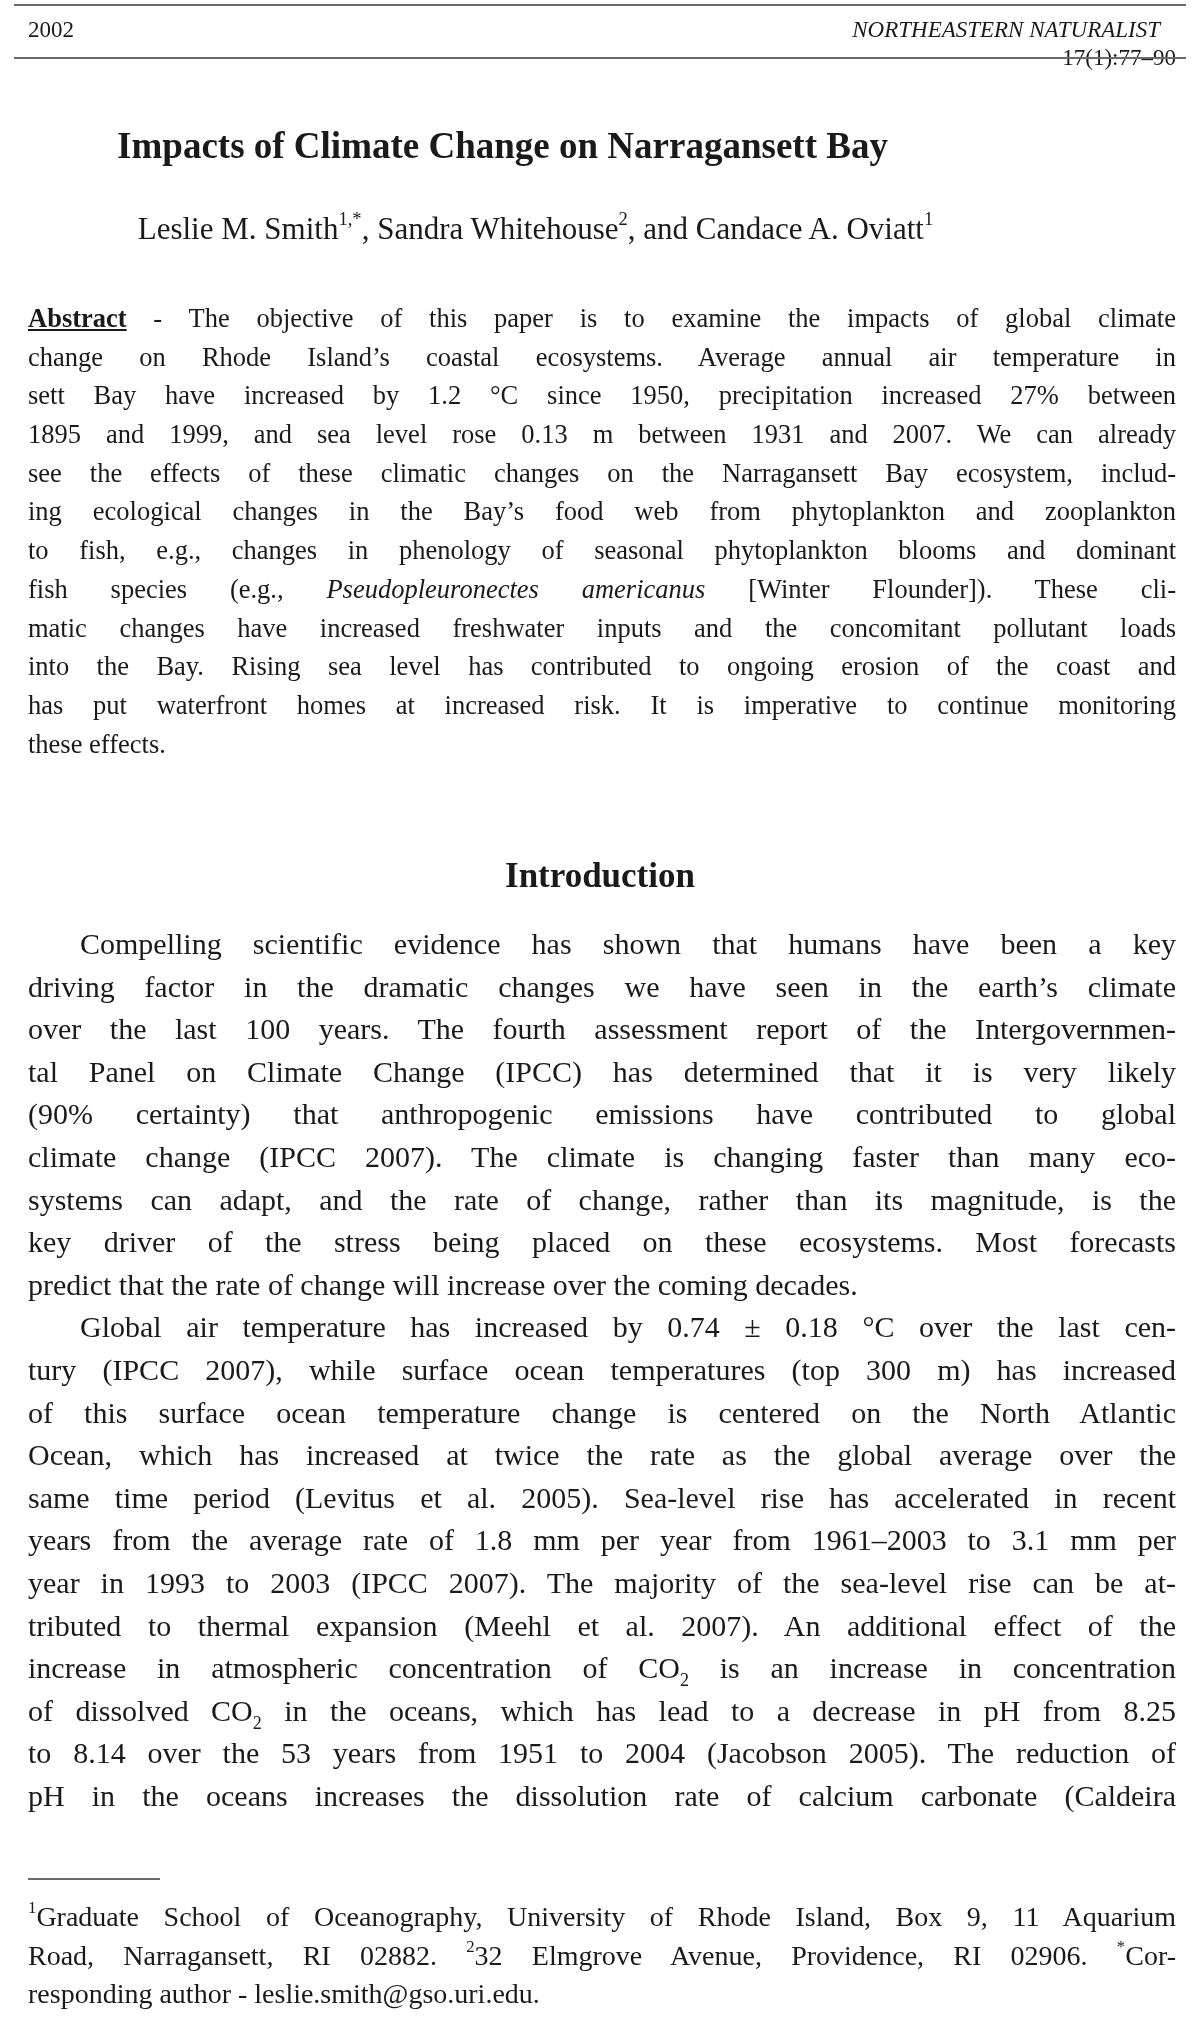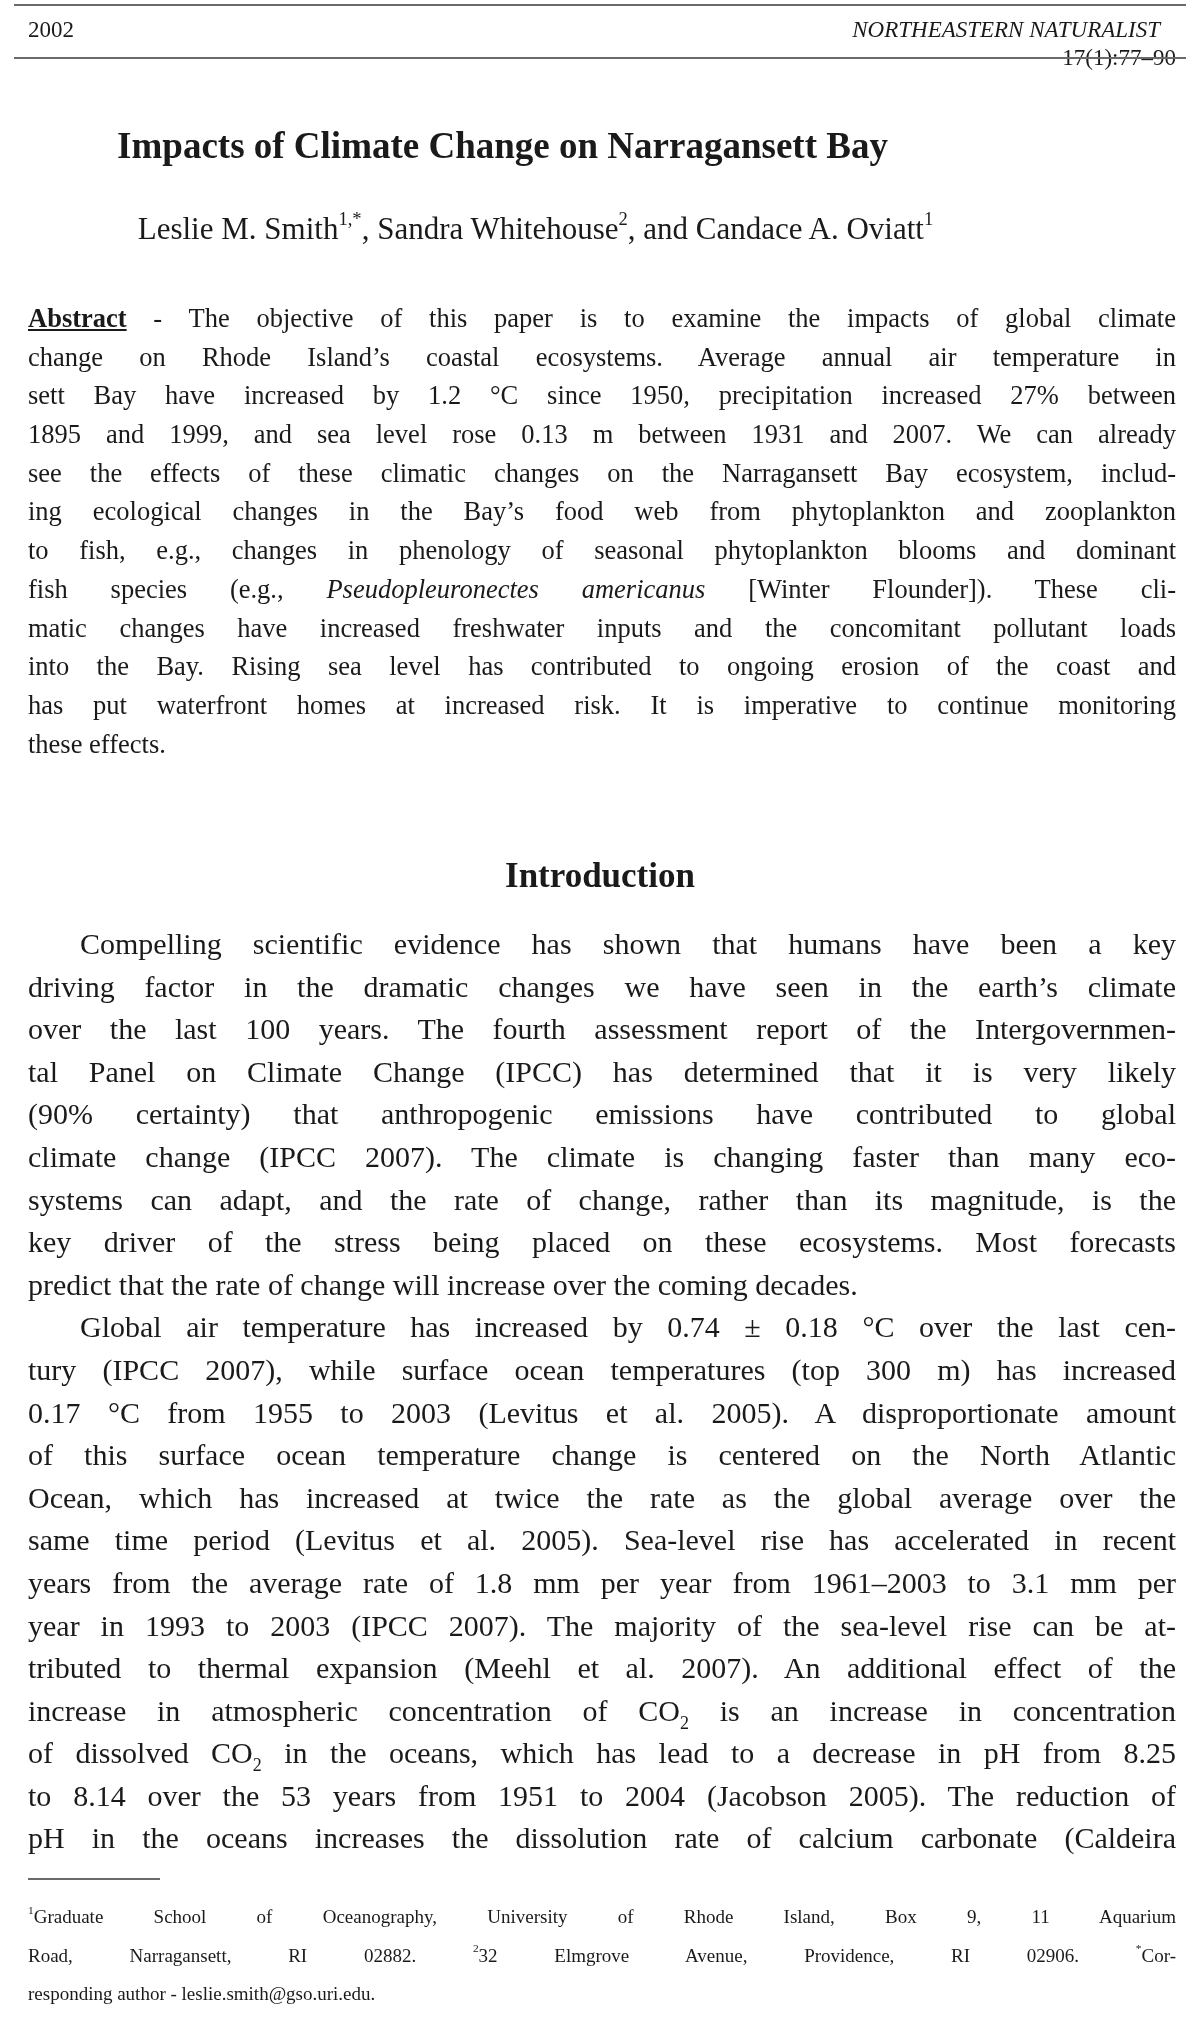--- a/index.html
+++ b/index.html
@@ -31,21 +31,21 @@
   .abs-label { font-weight: bold; text-decoration: underline; }
 
   .section-heading { position: absolute; top: 856px; left: 0; width: 1200px; text-align: center;
                      font-weight: bold; font-size: 35px; line-height: 40px; }
 
   #intro { top: 923px; font-size: 30px; }
   #intro .line { height: 42.6px; line-height: 42.6px; }
 
   .footnote-rule { position: absolute; top: 1878px; left: 28px; width: 132px; height: 0;
                    border-top: 2px solid #6a6a6a; }
-  #footnotes { top: 1898px; font-size: 19px; font-family: Liberation Serif, serif; }
+  #footnotes { top: 1898px; font-size: 28px; font-family: Liberation Serif, serif; }
   #footnotes .line { height: 38.5px; line-height: 38.5px; }
   .ital { font-style: italic; }
 </style>
 </head>
 <body>
 
 <div class="rule" id="rule-top"></div>
 <div class="running-head">
   <span class="left">2002</span>
   <span class="center">NORTHEASTERN NATURALIST</span>
@@ -82,21 +82,20 @@
       <span class="line"><span>tal Panel on Climate Change (IPCC) has determined that it is very likely</span></span>
       <span class="line"><span>(90% certainty) that anthropogenic emissions have contributed to global</span></span>
       <span class="line"><span>climate change (IPCC 2007). The climate is changing faster than many eco-</span></span>
       <span class="line"><span>systems can adapt, and the rate of change, rather than its magnitude, is the</span></span>
       <span class="line"><span>key driver of the stress being placed on these ecosystems. Most forecasts</span></span>
       <span class="line last"><span>predict that the rate of change will increase over the coming decades.</span></span>
     </div>
     <div>
       <span class="line indent"><span>Global air temperature has increased by 0.74 ± 0.18 °C over the last cen-</span></span>
       <span class="line"><span>tury (IPCC 2007), while surface ocean temperatures (top 300 m) has increased</span></span>
-      <span class="line"><span>0.17 °C from 1955 to 2003 (Levitus et al. 2005). A disproportionate amount</span></span>
       <span class="line"><span>of this surface ocean temperature change is centered on the North Atlantic</span></span>
       <span class="line"><span>Ocean, which has increased at twice the rate as the global average over the</span></span>
       <span class="line"><span>same time period (Levitus et al. 2005). Sea-level rise has accelerated in recent</span></span>
       <span class="line"><span>years from the average rate of 1.8 mm per year from 1961–2003 to 3.1 mm per</span></span>
       <span class="line"><span>year in 1993 to 2003 (IPCC 2007). The majority of the sea-level rise can be at-</span></span>
       <span class="line"><span>tributed to thermal expansion (Meehl et al. 2007). An additional effect of the</span></span>
       <span class="line"><span>increase in atmospheric concentration of CO</span><sub>2</sub><span> is an increase in concentration</span></span>
       <span class="line"><span>of dissolved CO</span><sub>2</sub><span> in the oceans, which has lead to a decrease in pH from 8.25</span></span>
       <span class="line"><span>to 8.14 over the 53 years from 1951 to 2004 (Jacobson 2005). The reduction of</span></span>
       <span class="line"><span>pH in the oceans increases the dissolution rate of calcium carbonate (Caldeira</span></span>

